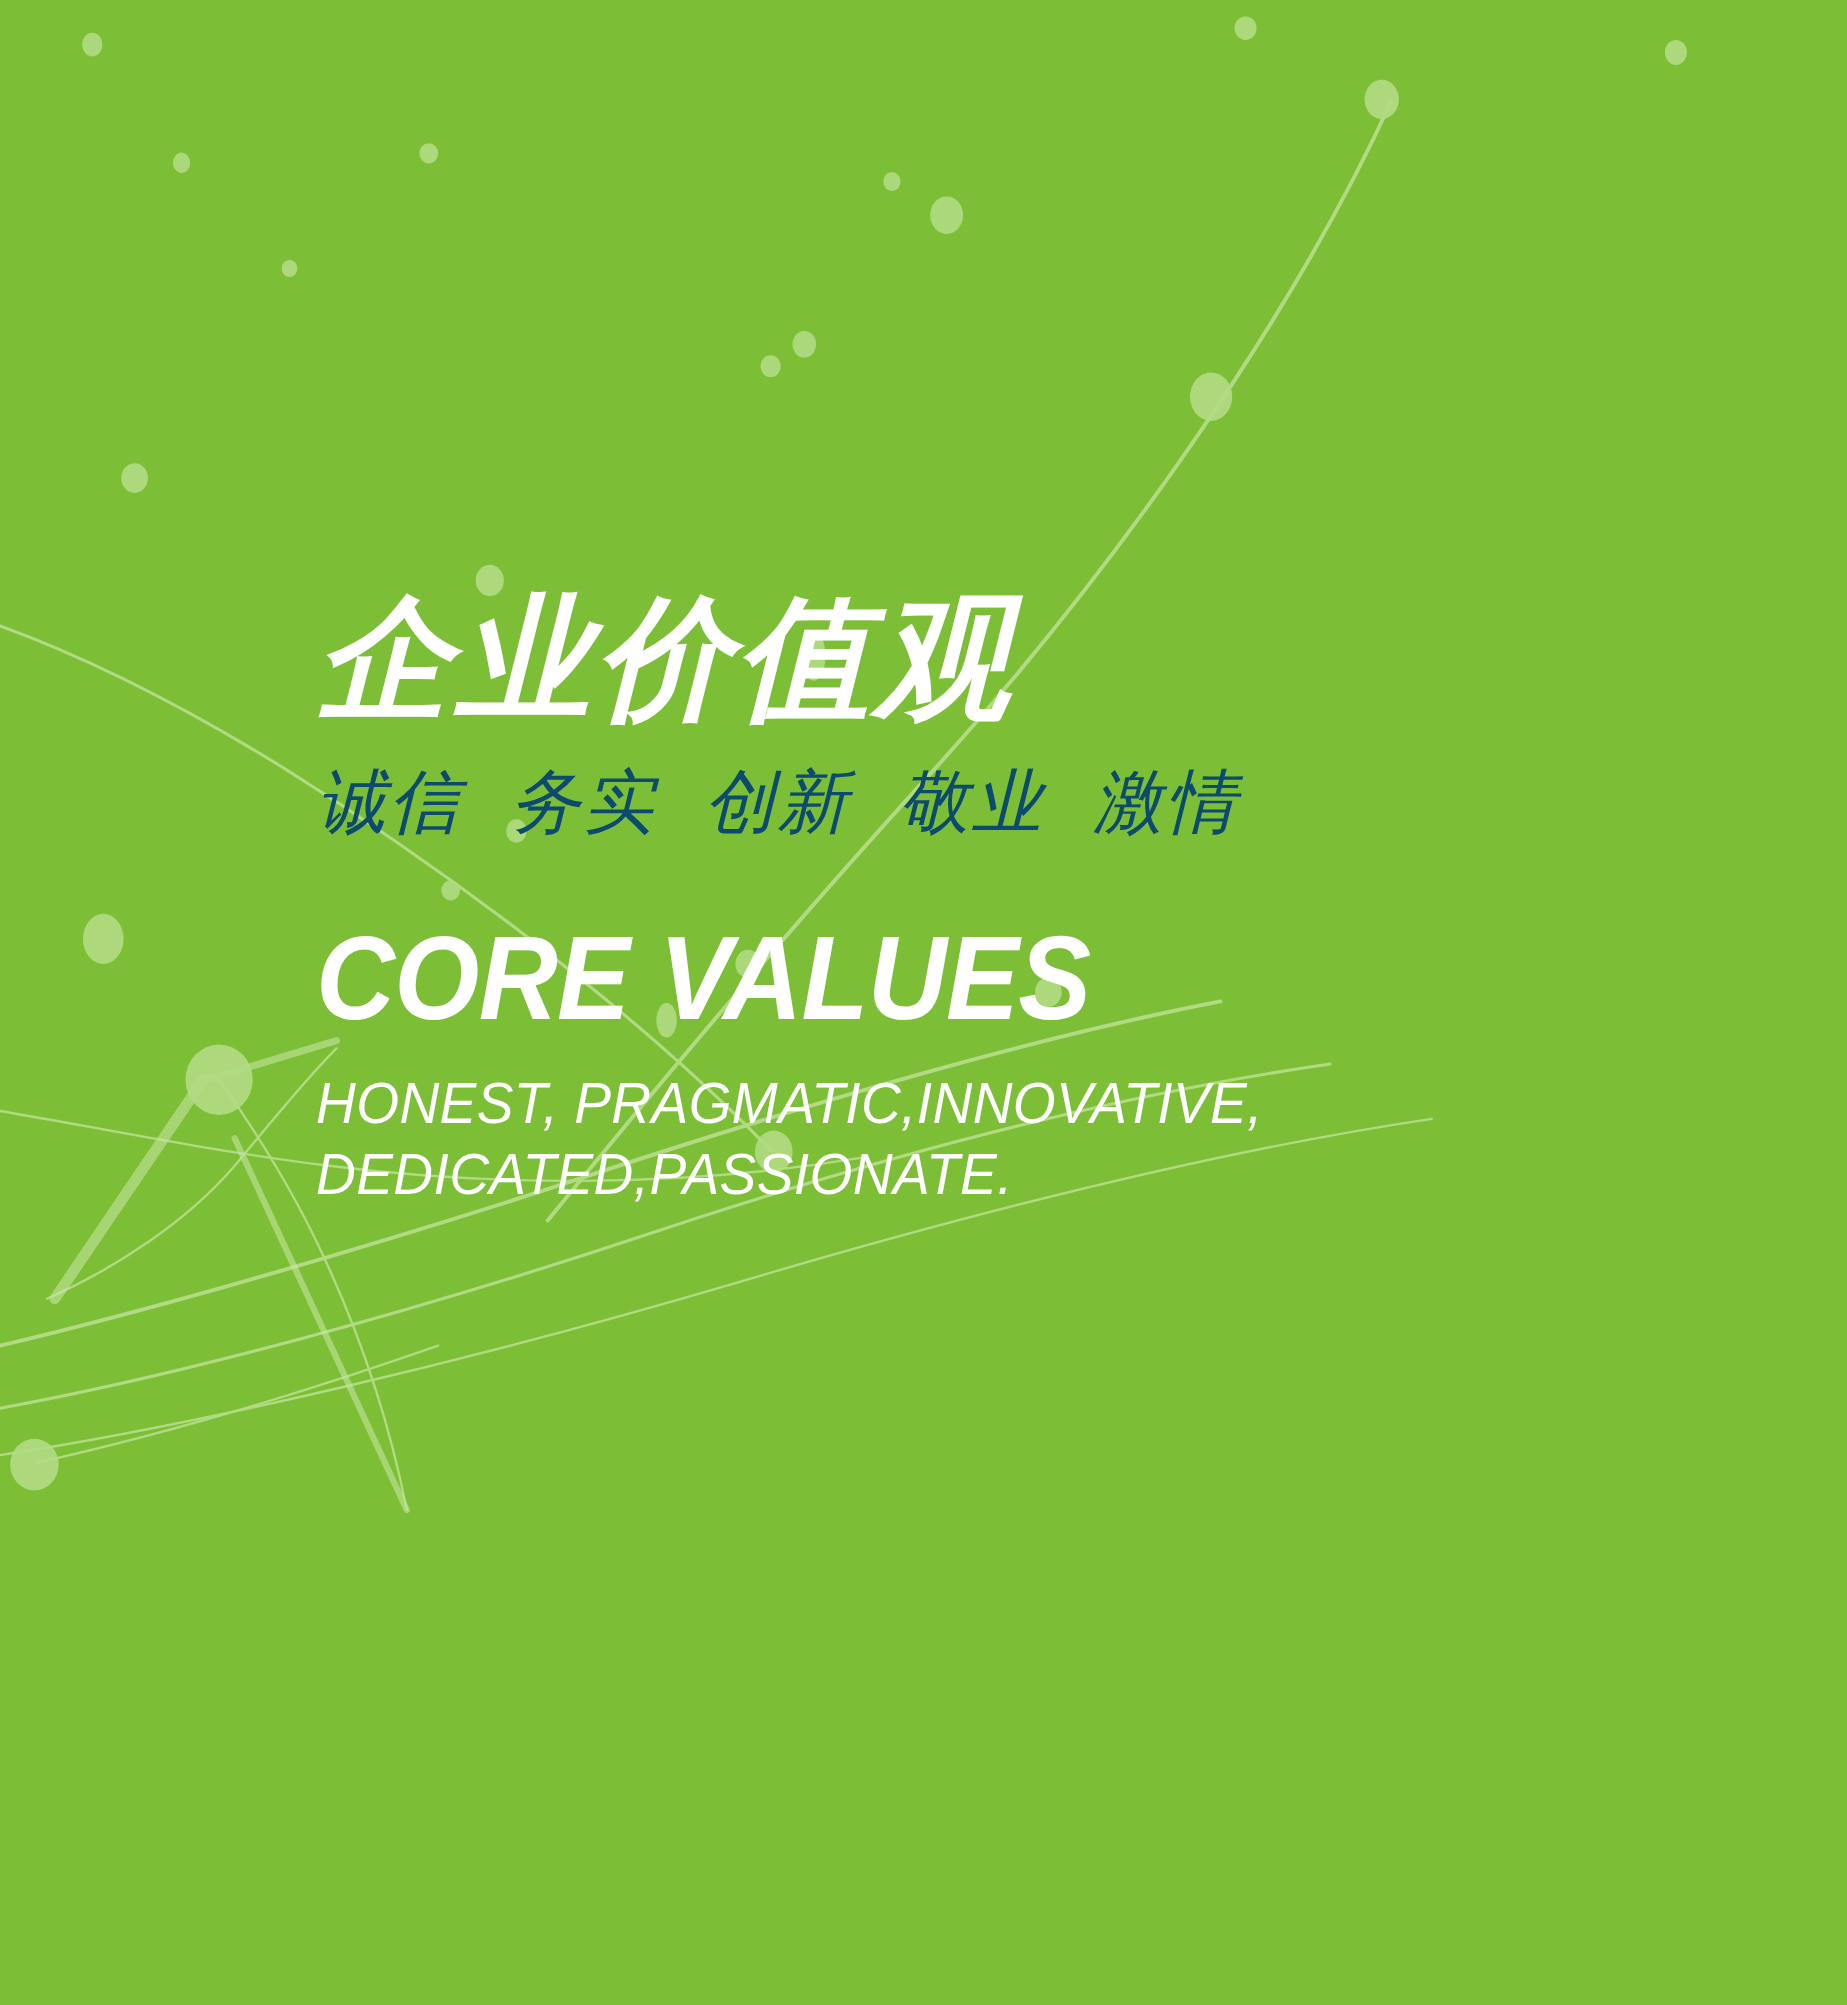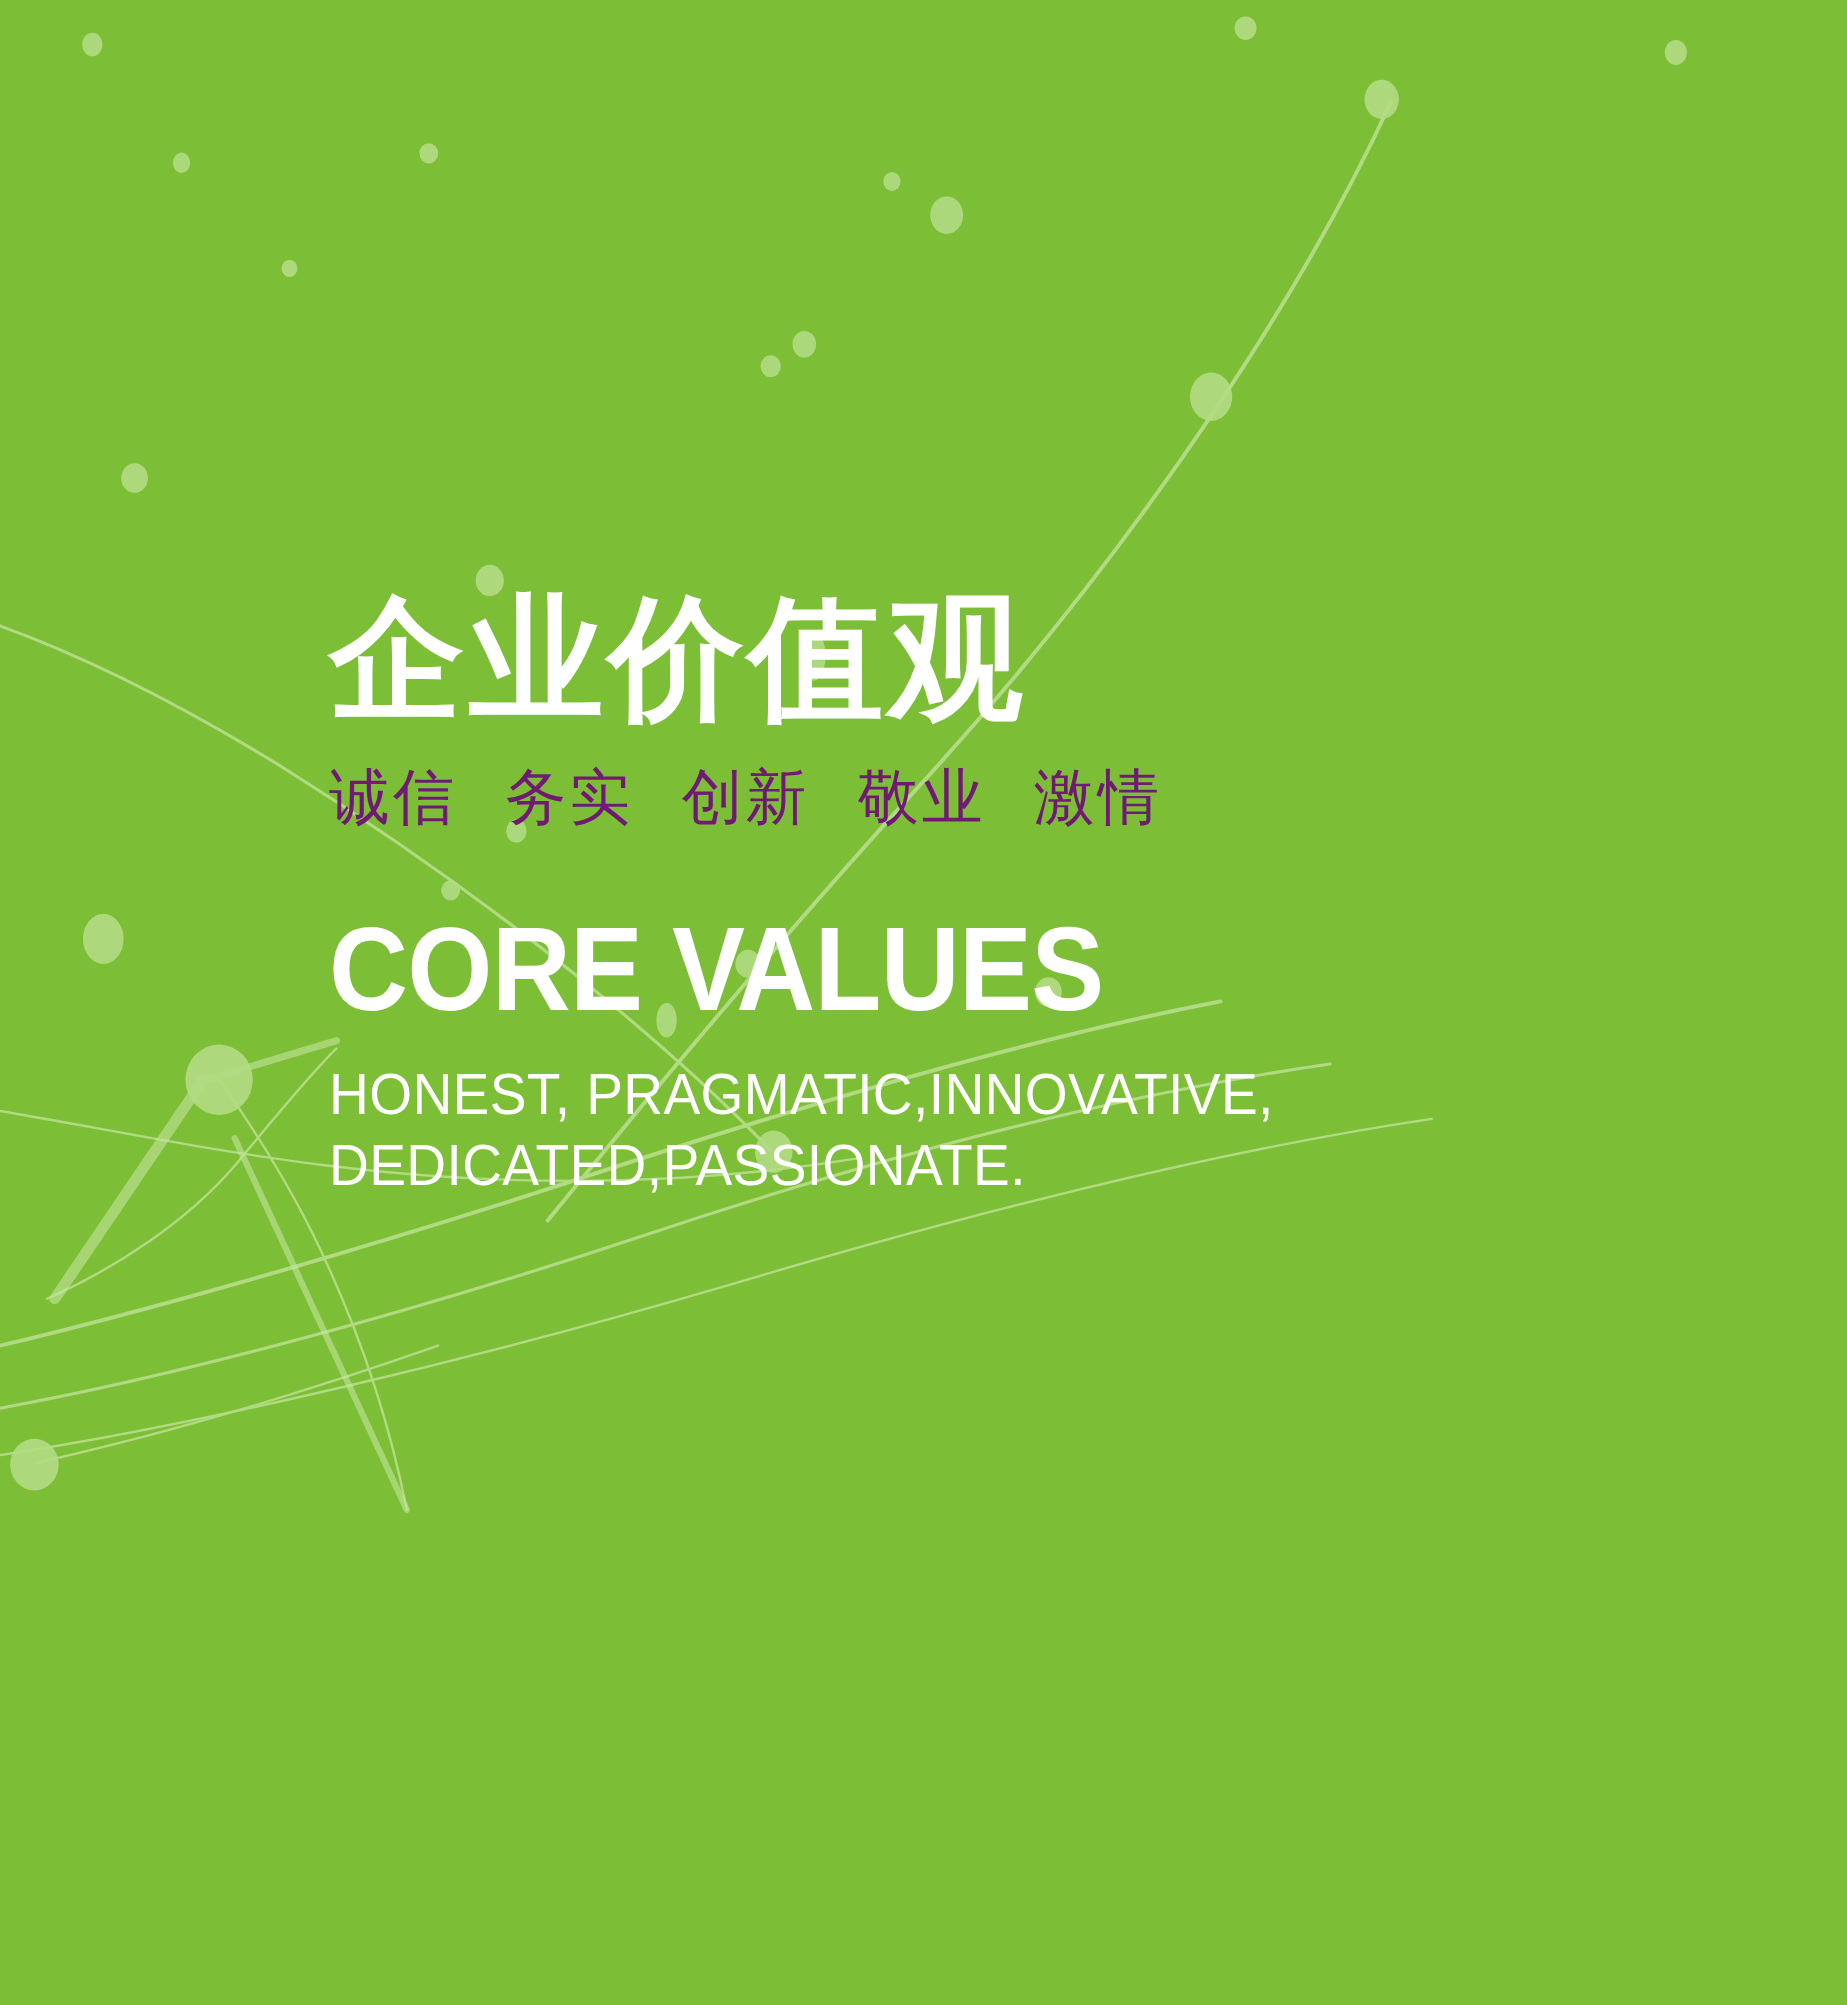--- a/index.html
+++ b/index.html
@@ -19,37 +19,38 @@
   #bg-network {
     position: absolute;
     inset: 0;
     width: 100%;
     height: 100%;
     display: block;
     pointer-events: none;
   }
   .content {
     position: absolute;
-    left: 329px;
+    left: 316px;
     top: 591px;
     width: 1408px;
+    font-style: italic;
   }
   .zh-title {
     color: #ffffff;
     font-size: 135px;
     line-height: 1.0;
     font-weight: 700;
     letter-spacing: 4.7px;
     margin: 0;
     white-space: nowrap;
     font-family: "Liberation Sans", "DejaVu Sans", sans-serif;
   }
   .zh-sub {
-    color: #701a75;
-    font-size: 61px;
+    color: #0c4a6e;
+    font-size: 70px;
     line-height: 1.0;
     font-weight: 400;
     margin: 41px 0 0 0;
     letter-spacing: 3.1px;
     white-space: nowrap;
     font-family: "Liberation Sans", "DejaVu Sans", sans-serif;
   }
   .zh-sub .gap { display:inline-block; width: 48px; }
   .en-title {
     color: #ffffff;

